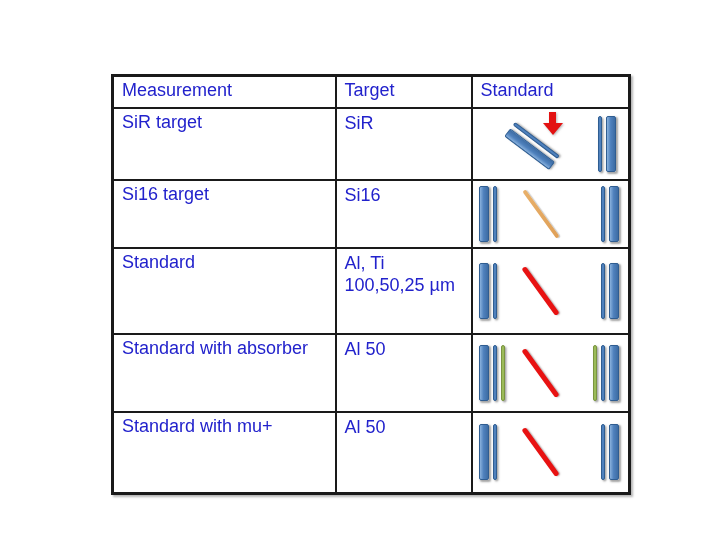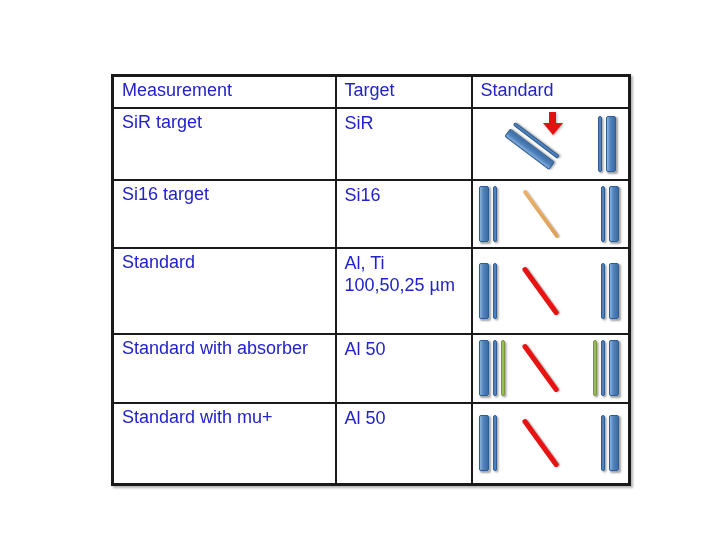--- a/index.html
+++ b/index.html
@@ -34,21 +34,21 @@
     color: var(--text, #2222cc);
     font-size: 18px;
     font-weight: normal;
     text-align: left;
     overflow: hidden;
   }
   tr.h-header { height: 32px; }
   tr.r0 { height: 72px; }
   tr.r1 { height: 68px; }
   tr.r2 { height: 86px; }
-  tr.r3 { height: 69px; margin-left: 32px; }
+  tr.r3 { height: 78px; margin-left: 32px; }
   tr.r4 { height: 82px; }
 
   td.geo-cell {
     padding: 0;
     vertical-align: middle;
   }
   .geo {
     display: flex;
     align-items: center;
     justify-content: space-between;

